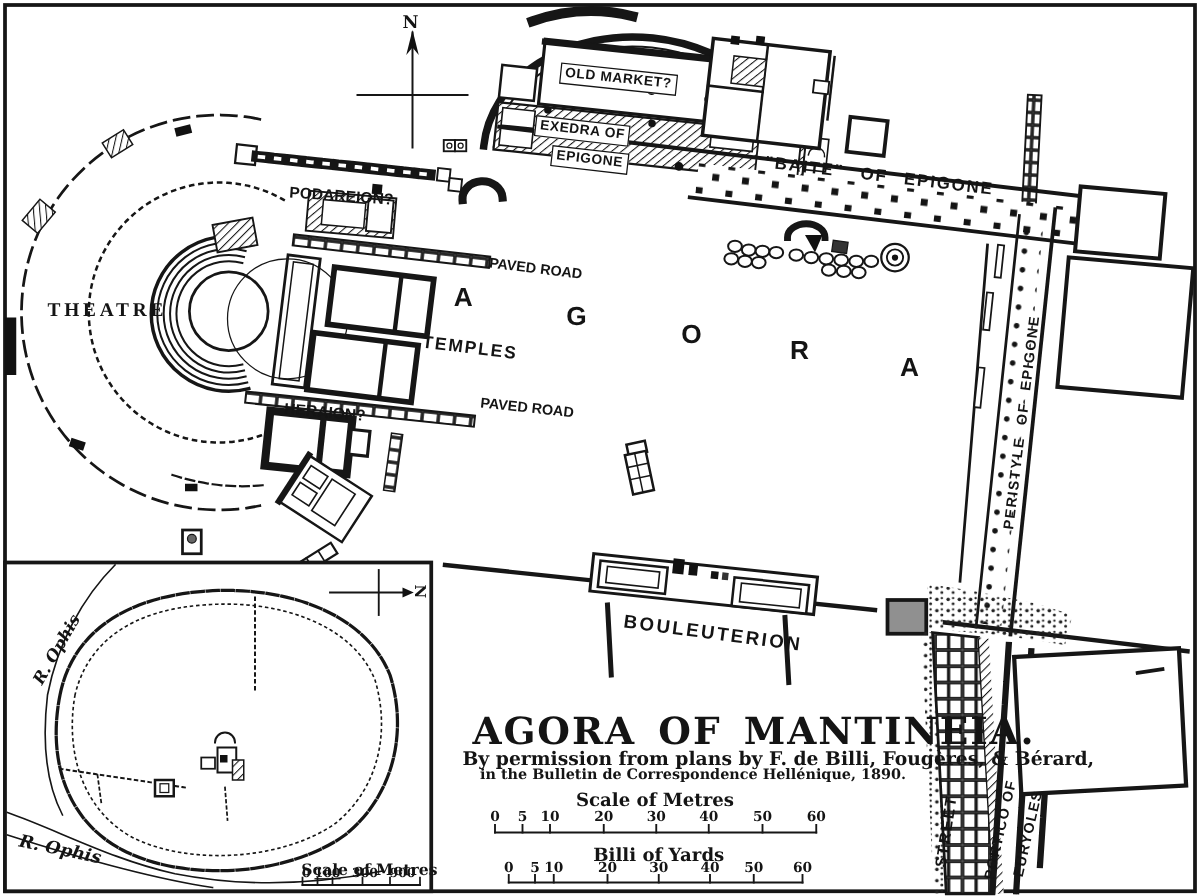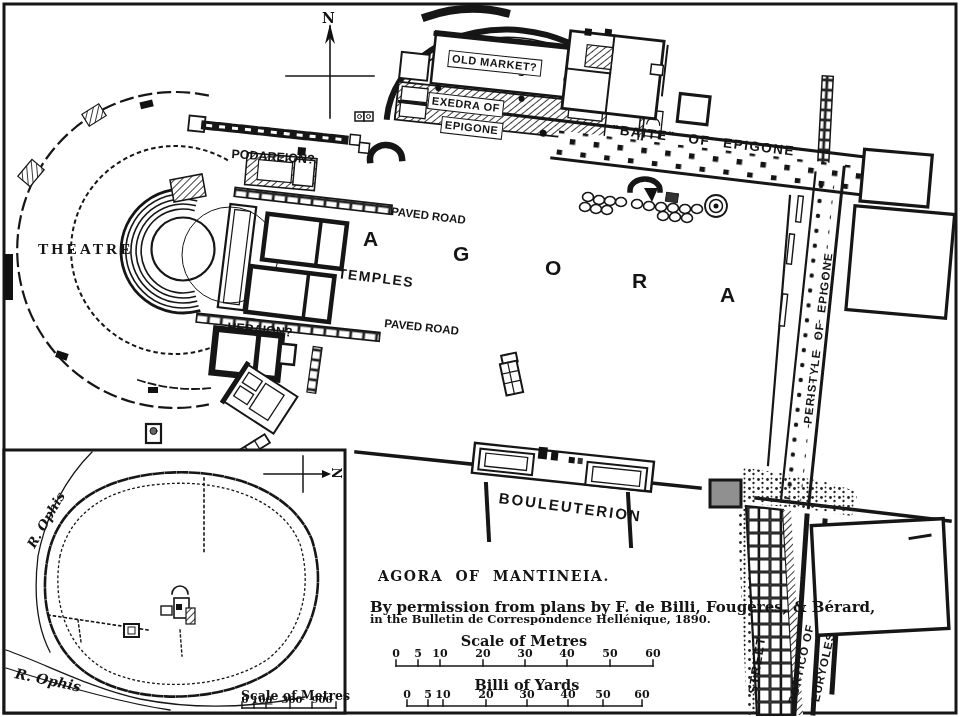--- a/index.html
+++ b/index.html
@@ -354,23 +354,23 @@
   <span class="lbl" style="left:632px;top:269px;font-size:21px;">R</span>
   <span class="lbl" style="left:720px;top:283px;font-size:21px;">A</span>
   <span class="lbl" style="left:228px;top:320px;font-size:12.5px;transform:rotate(5deg);">HERAION?</span>
   <span class="lbl" style="left:385px;top:317px;font-size:11.5px;transform:rotate(6deg);">PAVED ROAD</span>
   <span class="lbl ctr" style="left:818px;top:338px;font-size:11.5px;transform:translate(-50%,-50%) rotate(-83deg);letter-spacing:1.2px;word-spacing:5px;">PERISTYLE  OF  EPIGONE</span>
   <span class="lbl" style="left:500px;top:489px;font-size:15px;transform:rotate(7.5deg);letter-spacing:2px;">BOULEUTERION</span>
   <span class="lbl ctr" style="left:757px;top:665px;font-size:12.5px;transform:translate(-50%,-50%) rotate(-81deg);letter-spacing:1.5px;">STREET</span>
   <span class="lbl ctr" style="left:801px;top:664px;font-size:11.5px;transform:translate(-50%,-50%) rotate(-77deg);letter-spacing:1px;">PORTICO OF</span>
   <span class="lbl ctr" style="left:823px;top:667px;font-size:11.5px;transform:translate(-50%,-50%) rotate(-77deg);letter-spacing:1px;">EURYOLES</span>
 
-  <span class="lbl serif" style="left:378px;top:568px;font-size:14px;letter-spacing:1.5px;word-spacing:6px;">AGORA OF MANTINEIA.</span>
+  <span class="lbl serif" style="left:378px;top:568px;font-size:30px;letter-spacing:1.5px;word-spacing:6px;">AGORA OF MANTINEIA.</span>
   <span class="lbl serif" style="left:370px;top:598px;font-size:15px;">By permission from plans by F. de Billi, Fougères, &amp; Bérard,</span>
-  <span class="lbl serif" style="left:370px;top:612px;font-size:11.5px;">in the Bulletin de Correspondence Hellénique, 1890.</span>
+  <span class="lbl serif" style="left:384px;top:612px;font-size:11.5px;">in the Bulletin de Correspondence Hellénique, 1890.</span>
 
   <span class="lbl serif ctr" style="left:524px;top:640px;font-size:14.5px;transform:translate(-50%,-50%);">Scale of Metres</span>
   <span class="lbl serif ctr" style="left:396px;top:653px;font-size:11px;transform:translate(-50%,-50%);">0</span>
   <span class="lbl serif ctr" style="left:418px;top:653px;font-size:11px;transform:translate(-50%,-50%);">5</span>
   <span class="lbl serif ctr" style="left:440px;top:653px;font-size:11px;transform:translate(-50%,-50%);">10</span>
   <span class="lbl serif ctr" style="left:483px;top:653px;font-size:11px;transform:translate(-50%,-50%);">20</span>
   <span class="lbl serif ctr" style="left:525px;top:653px;font-size:11px;transform:translate(-50%,-50%);">30</span>
   <span class="lbl serif ctr" style="left:567px;top:653px;font-size:11px;transform:translate(-50%,-50%);">40</span>
   <span class="lbl serif ctr" style="left:610px;top:653px;font-size:11px;transform:translate(-50%,-50%);">50</span>
   <span class="lbl serif ctr" style="left:653px;top:653px;font-size:11px;transform:translate(-50%,-50%);">60</span>

